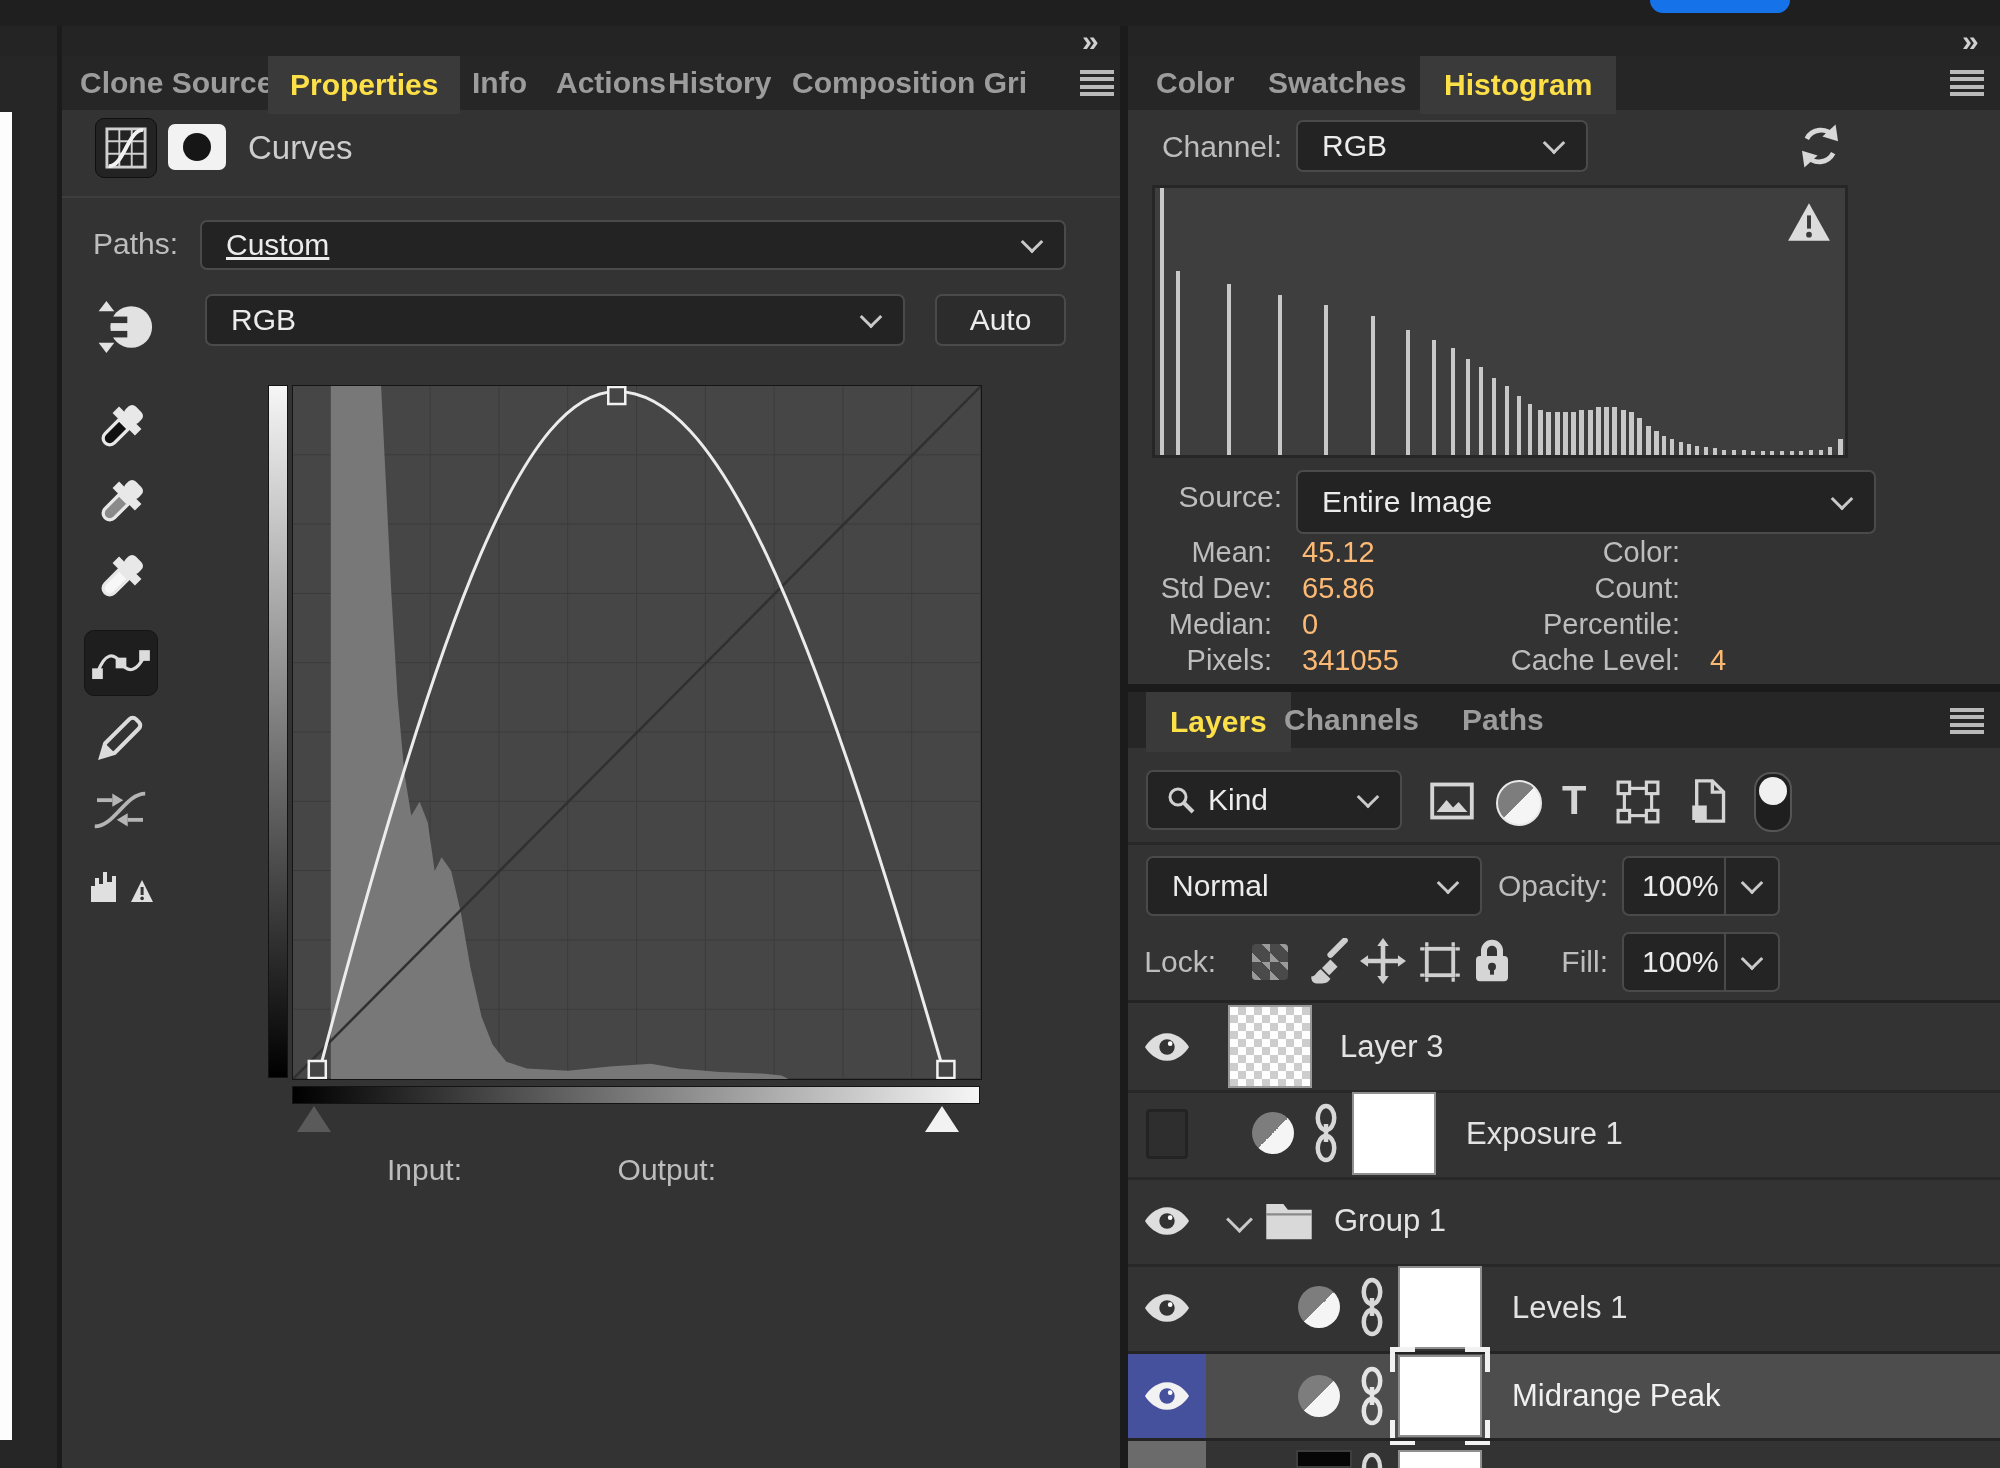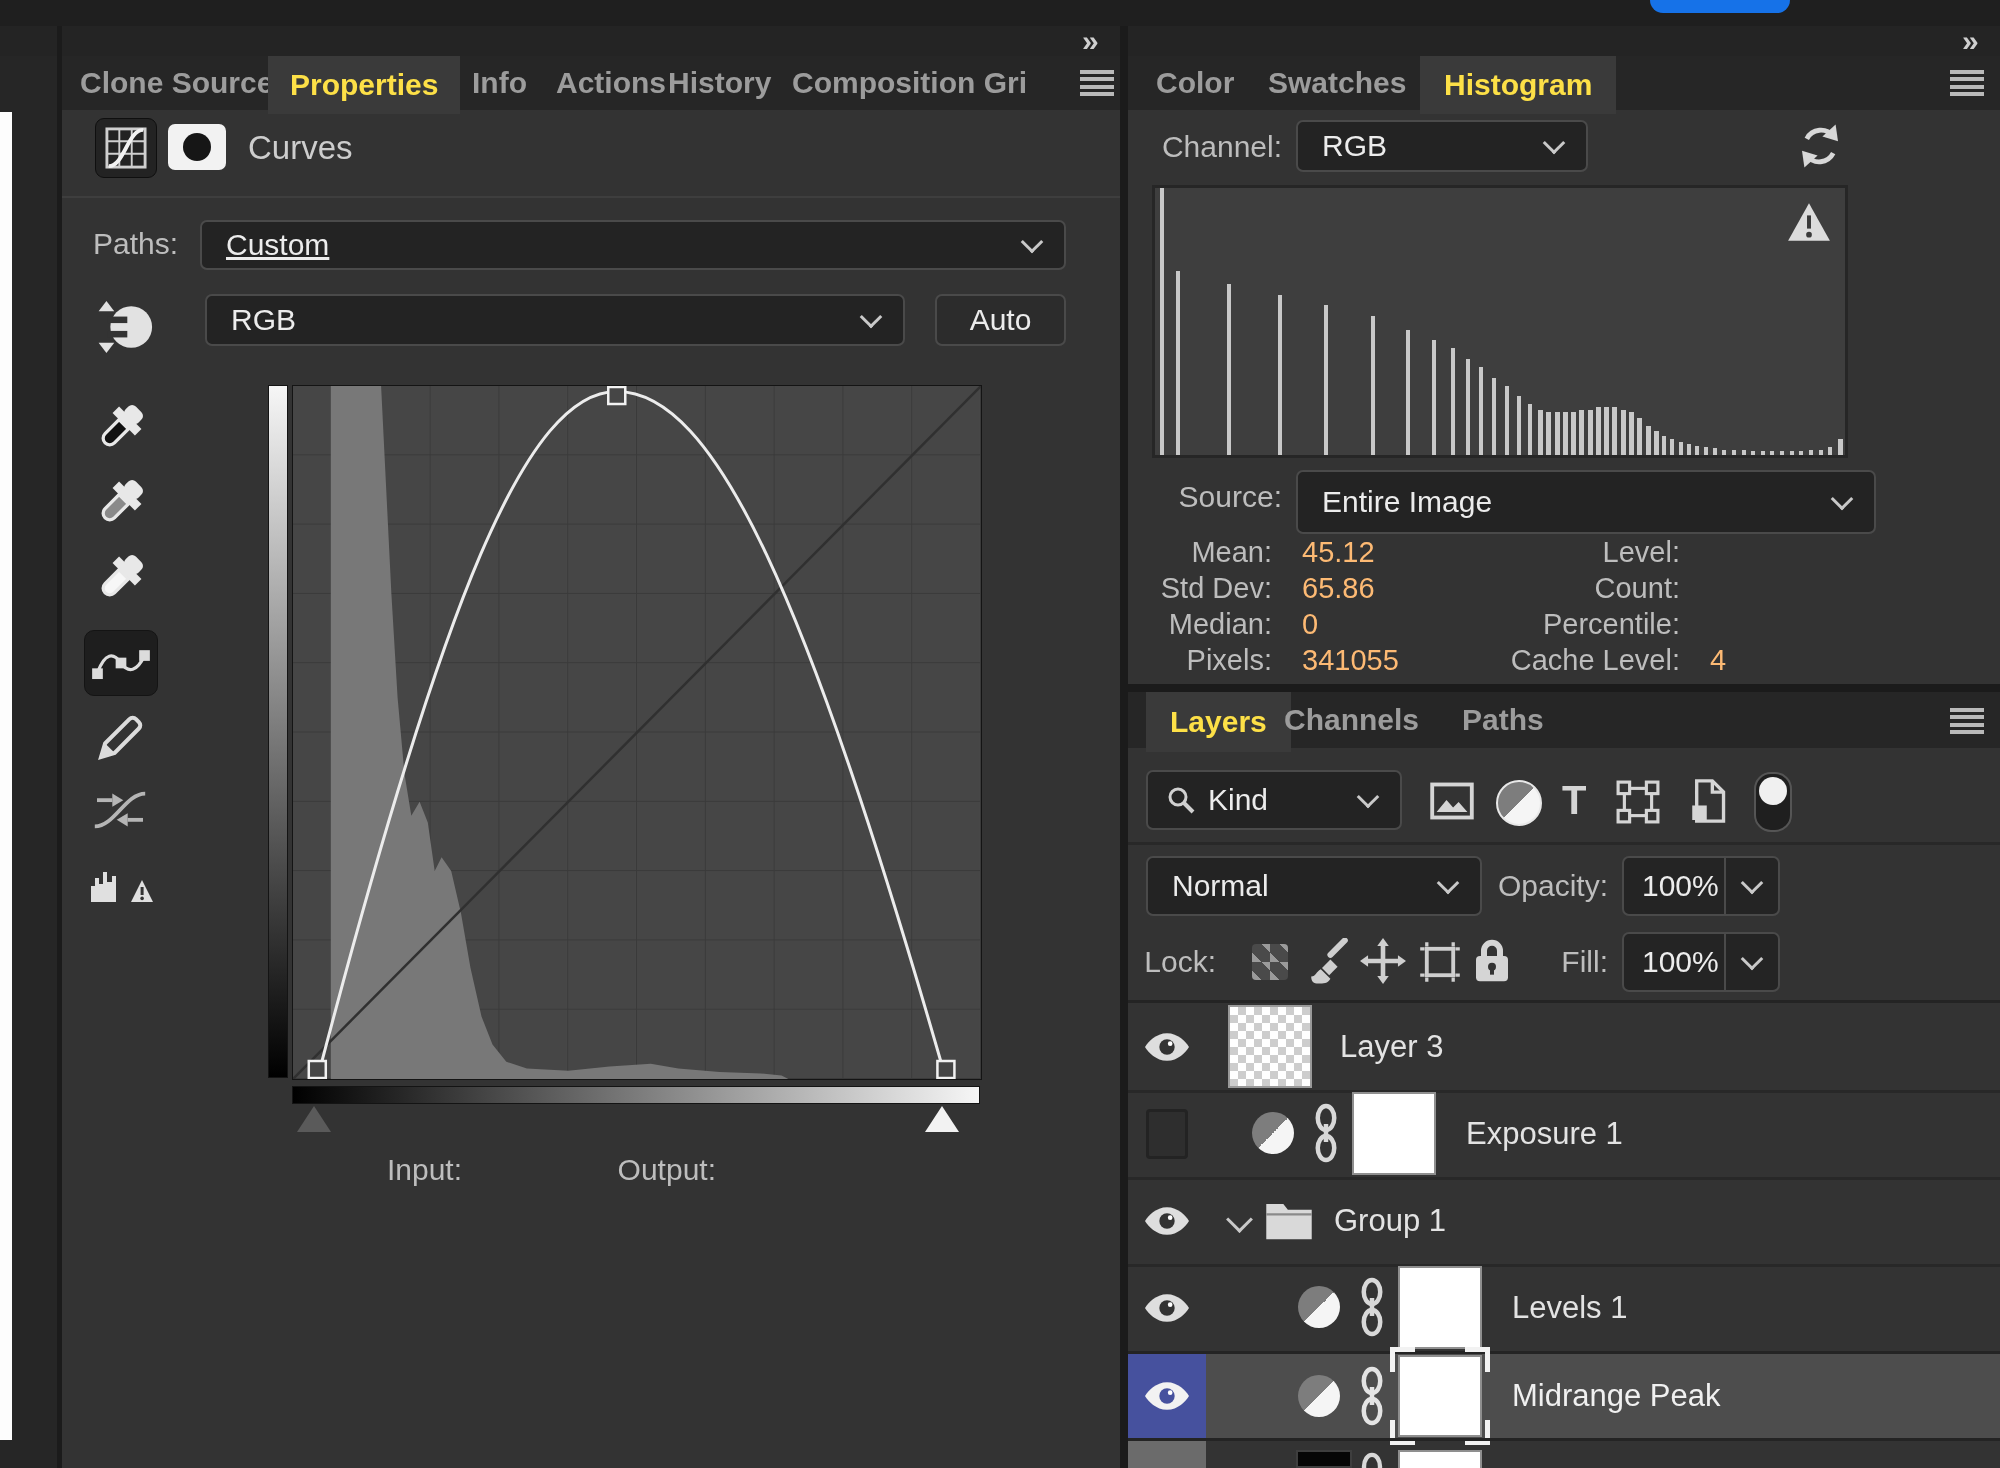--- a/index.html
+++ b/index.html
@@ -290,21 +290,21 @@
   </div>
 
   <div class="lbl r" style="left:1100px;top:534px;width:172px;height:36px;font-size:29px;">Mean:</div>
   <div class="val" style="left:1302px;top:534px;height:36px;">45.12</div>
   <div class="lbl r" style="left:1100px;top:570px;width:172px;height:36px;font-size:29px;">Std Dev:</div>
   <div class="val" style="left:1302px;top:570px;height:36px;">65.86</div>
   <div class="lbl r" style="left:1100px;top:606px;width:172px;height:36px;font-size:29px;">Median:</div>
   <div class="val" style="left:1302px;top:606px;height:36px;">0</div>
   <div class="lbl r" style="left:1100px;top:642px;width:172px;height:36px;font-size:29px;">Pixels:</div>
   <div class="val" style="left:1302px;top:642px;height:36px;">341055</div>
-  <div class="lbl r" style="left:1470px;top:534px;width:210px;height:36px;font-size:29px;">Level:</div>
+  <div class="lbl r" style="left:1470px;top:534px;width:210px;height:36px;font-size:29px;">Color:</div>
   <div class="lbl r" style="left:1470px;top:570px;width:210px;height:36px;font-size:29px;">Count:</div>
   <div class="lbl r" style="left:1470px;top:606px;width:210px;height:36px;font-size:29px;">Percentile:</div>
   <div class="lbl r" style="left:1470px;top:642px;width:210px;height:36px;font-size:29px;">Cache Level:</div>
   <div class="val" style="left:1710px;top:642px;height:36px;">4</div>
 
   <div class="abs" style="left:1128px;top:684px;width:872px;height:8px;background:#1b1b1b;"></div>
   <div class="panel" style="left:1128px;top:748px;width:872px;height:720px;"></div>
   <div class="strip" style="left:1128px;top:692px;width:872px;height:56px;"></div>
   <div class="tab active" style="left:1146px;top:692px;height:60px;padding:0 24px;">Layers</div>
   <div class="tab" style="left:1284px;top:692px;height:56px;">Channels</div>

